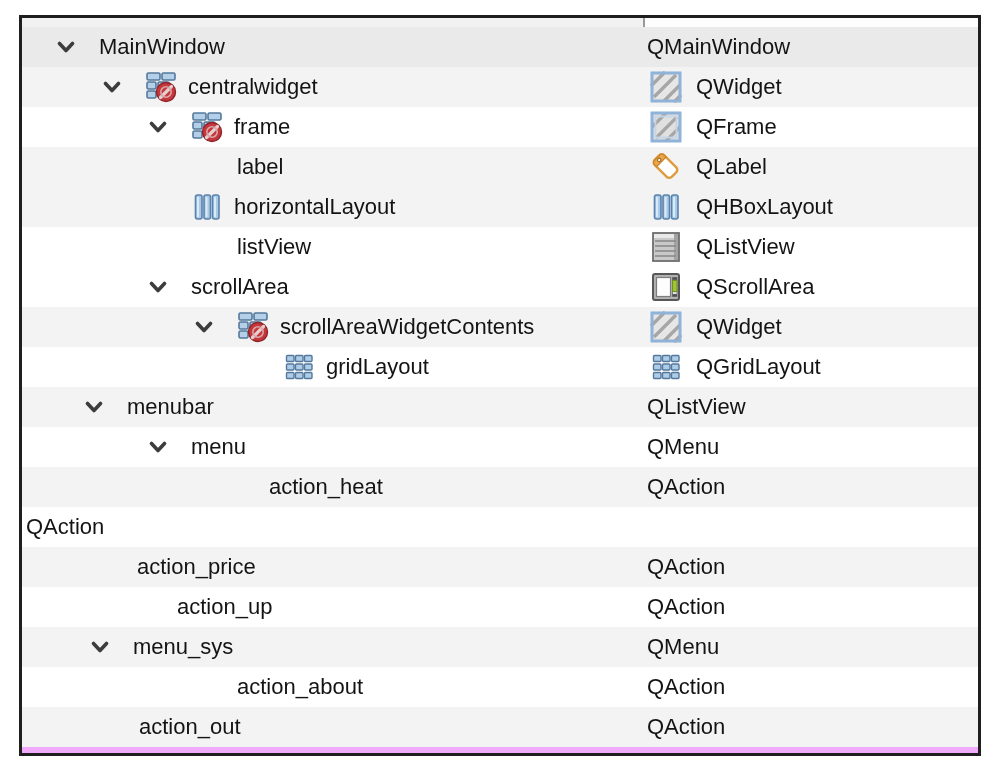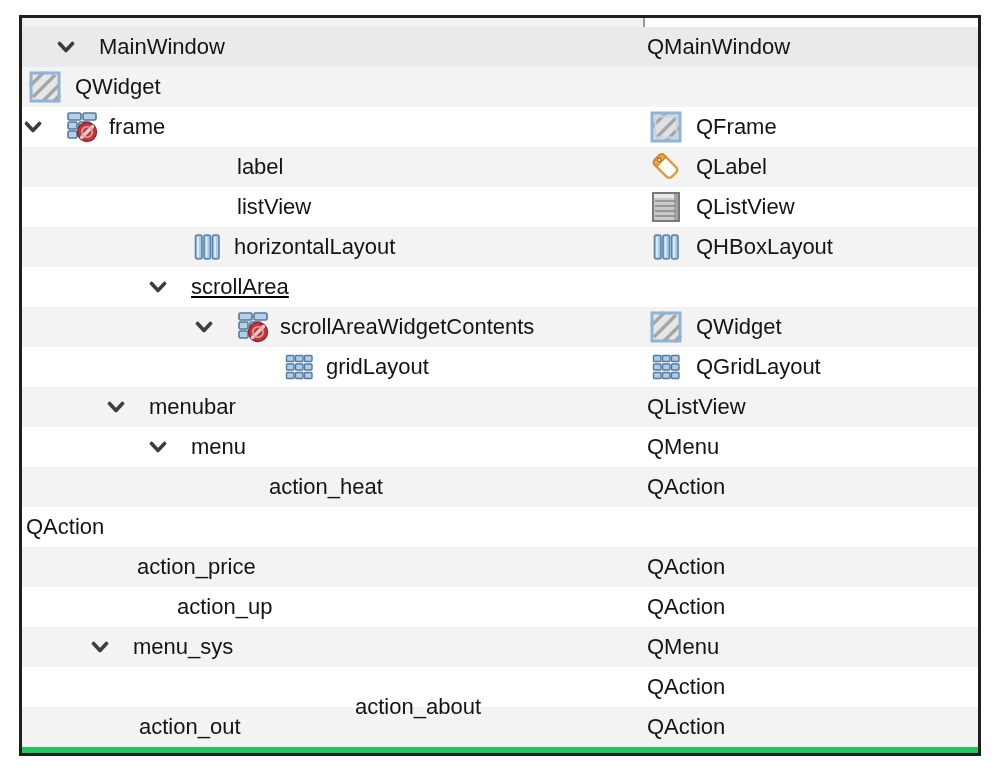--- a/index.html
+++ b/index.html
@@ -16,21 +16,21 @@
     overflow: hidden;
   }
   .panel {
     position: absolute;
     left: 19px;
     top: 15px;
     width: 962px;
     height: 741px;
     box-sizing: border-box;
     border: 3px solid var(--panel-border, #1f1f1f);
-    background: #22c55e;
+    background: #f0abfc;
     overflow: hidden;
   }
   .header-strip {
     position: relative;
     height: 9px;
     background: #fdfdfd;
   }
   .header-strip .header-left-seg {
     position: absolute;
     left: 0; top: 0;
@@ -207,38 +207,49 @@
 
       <span class="row-label obj-text">MainWindow</span>
     </div>
     <div class="class-cell">
 
       <span class="row-label cls-text">QMainWindow</span>
     </div>
   </div>
 
   <div class="row alt">
-    <div class="class-cell">
-      <svg class="cls-icon" viewBox="0 0 32 32">
-              <use href="#sym-qwidget"></use>
-            </svg>
-      <span class="row-label cls-text">QWidget</span>
-    </div>
-  </div>
-
-  <div class="row">
-    <div class="name-cell" style="">
+    <div class="name-cell" style="padding-left: 79px;">
       <span class="chev-slot">
         <svg class="chev" width="18" height="12">
                 <use href="#sym-chevron"></use>
               </svg>
       </span>
       <svg class="obj-icon" viewBox="0 0 32 32">
               <use href="#sym-broken-widget"></use>
             </svg>
+      <span class="row-label obj-text">centralwidget</span>
+    </div>
+    <div class="class-cell">
+      <svg class="cls-icon" viewBox="0 0 32 32">
+              <use href="#sym-qwidget"></use>
+            </svg>
+      <span class="row-label cls-text">QWidget</span>
+    </div>
+  </div>
+
+  <div class="row">
+    <div class="name-cell" style="padding-left: 125px;">
+      <span class="chev-slot">
+        <svg class="chev" width="18" height="12">
+                <use href="#sym-chevron"></use>
+              </svg>
+      </span>
+      <svg class="obj-icon" viewBox="0 0 32 32">
+              <use href="#sym-broken-widget"></use>
+            </svg>
       <span class="row-label obj-text">frame</span>
     </div>
     <div class="class-cell">
       <svg class="cls-icon" viewBox="0 0 32 32">
               <use href="#sym-qframe"></use>
             </svg>
       <span class="row-label cls-text">QFrame</span>
     </div>
   </div>
 
@@ -248,36 +259,20 @@
         
       </span>
 
       <span class="row-label obj-text">label</span>
     </div>
     <div class="class-cell">
       <svg class="cls-icon" viewBox="0 0 32 32">
               <use href="#sym-qlabel"></use>
             </svg>
       <span class="row-label cls-text">QLabel</span>
-    </div>
-  </div>
-
-  <div class="row">
-    <div class="name-cell" style="padding-left: 171px;">
-      <span class="chev-slot">
-        
-      </span>
-
-      <span class="row-label obj-text">listView</span>
-    </div>
-    <div class="class-cell">
-      <svg class="cls-icon" viewBox="0 0 32 32">
-              <use href="#sym-qlistview"></use>
-            </svg>
-      <span class="row-label cls-text">QListView</span>
     </div>
   </div>
 
   <div class="row alt">
     <div class="name-cell" style="padding-left: 125px;">
       <span class="chev-slot">
         
       </span>
       <svg class="obj-icon" viewBox="0 0 32 32">
               <use href="#sym-hbox"></use>
@@ -286,28 +281,50 @@
     </div>
     <div class="class-cell">
       <svg class="cls-icon" viewBox="0 0 32 32">
               <use href="#sym-hbox"></use>
             </svg>
       <span class="row-label cls-text">QHBoxLayout</span>
     </div>
   </div>
 
   <div class="row">
-    <div class="name-cell" style="padding-left: 125px; text-decoration: underline;">
+    <div class="name-cell" style="padding-left: 171px;">
+      <span class="chev-slot">
+        
+      </span>
+
+      <span class="row-label obj-text">listView</span>
+    </div>
+    <div class="class-cell">
+      <svg class="cls-icon" viewBox="0 0 32 32">
+              <use href="#sym-qlistview"></use>
+            </svg>
+      <span class="row-label cls-text">QListView</span>
+    </div>
+  </div>
+
+  <div class="row">
+    <div class="name-cell" style="padding-left: 125px;">
       <span class="chev-slot">
         <svg class="chev" width="18" height="12">
                 <use href="#sym-chevron"></use>
               </svg>
       </span>
 
       <span class="row-label obj-text">scrollArea</span>
+    </div>
+    <div class="class-cell">
+      <svg class="cls-icon" viewBox="0 0 32 32">
+              <use href="#sym-qscrollarea"></use>
+            </svg>
+      <span class="row-label cls-text">QScrollArea</span>
     </div>
   </div>
 
   <div class="row alt">
     <div class="name-cell" style="padding-left: 171px;">
       <span class="chev-slot">
         <svg class="chev" width="18" height="12">
                 <use href="#sym-chevron"></use>
               </svg>
       </span>
@@ -336,21 +353,21 @@
     </div>
     <div class="class-cell">
       <svg class="cls-icon" viewBox="0 0 32 32">
               <use href="#sym-grid"></use>
             </svg>
       <span class="row-label cls-text">QGridLayout</span>
     </div>
   </div>
 
   <div class="row alt">
-    <div class="name-cell" style="padding-left: 83px;">
+    <div class="name-cell" style="padding-left: 61px;">
       <span class="chev-slot">
         <svg class="chev" width="18" height="12">
                 <use href="#sym-chevron"></use>
               </svg>
       </span>
 
       <span class="row-label obj-text">menubar</span>
     </div>
     <div class="class-cell">
 
@@ -433,21 +450,21 @@
 
       <span class="row-label obj-text">menu_sys</span>
     </div>
     <div class="class-cell">
 
       <span class="row-label cls-text">QMenu</span>
     </div>
   </div>
 
   <div class="row">
-    <div class="name-cell" style="padding-left: 171px; flex-direction: column;">
+    <div class="name-cell" style="padding-left: 171px;">
       <span class="chev-slot">
         
       </span>
 
       <span class="row-label obj-text">action_about</span>
     </div>
     <div class="class-cell">
 
       <span class="row-label cls-text">QAction</span>
     </div>

